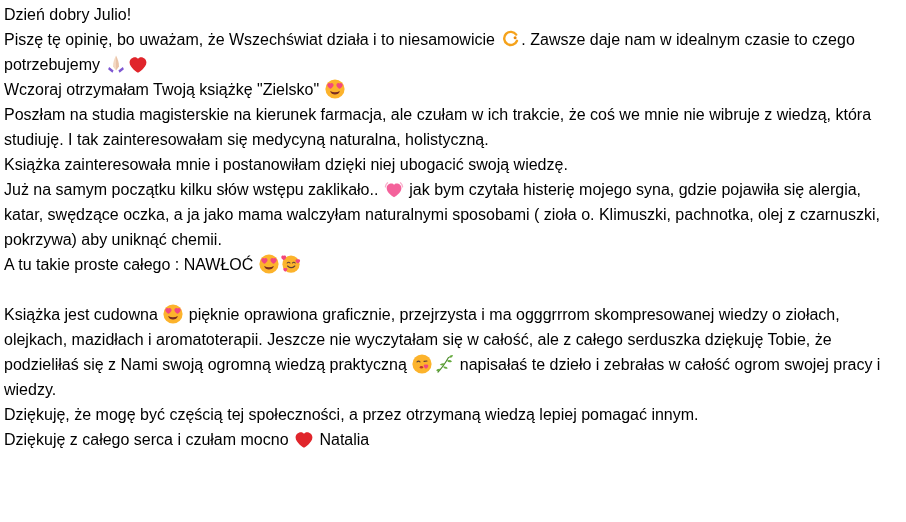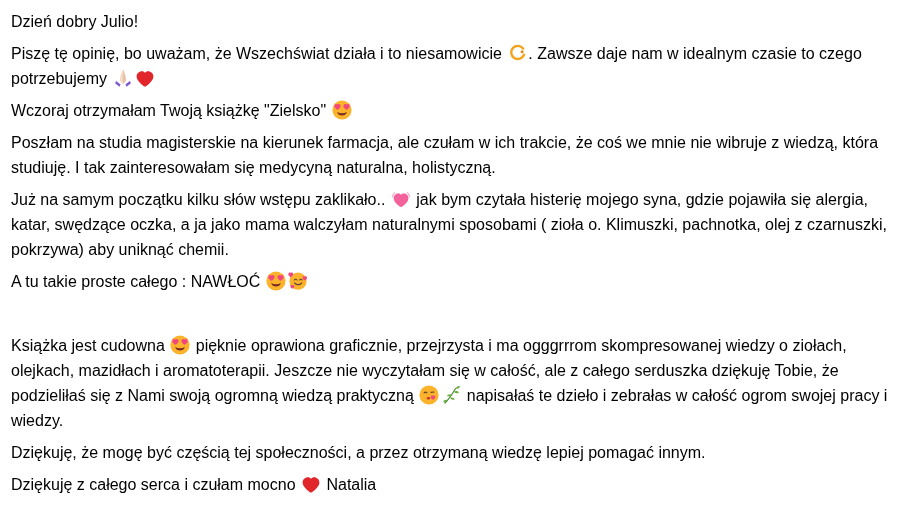--- a/index.html
+++ b/index.html
@@ -13,21 +13,21 @@
     line-height: 25px;
     overflow: hidden;
     box-sizing: border-box;
   }
   .message-body {
     padding: 2px 2px 0 4px;
     box-sizing: border-box;
     width: 906px;
   }
   p.line {
-    margin: 7px;
+    margin: 0;
     padding: 0;
     min-height: 25px;
     word-wrap: break-word;
   }
   .emoji {
     display: inline-block;
     width: 20px;
     height: 20px;
     vertical-align: -4px;
     margin: 0 1px;
@@ -53,20 +53,21 @@
         </svg></span></p>
     <p class="line"><span>Wczoraj otrzymałam Twoją książkę "Zielsko" </span><span class="emoji" title="😍" aria-label="😍"><svg viewBox="0 0 20 20">
           <circle cx="10" cy="10" r="9.6" fill="#FCB32C"></circle>
           <g fill="#F2477E">
             <path d="M3 5.4C3 5.4 0.1 3.7 0.1 1.85C0.1 0.8 0.95 0 1.95 0C2.4 0 2.8 0.2 3 0.55C3.2 0.2 3.6 0 4.05 0C5.05 0 5.9 0.8 5.9 1.85C5.9 3.7 3 5.4 3 5.4Z" transform="translate(2.2,4.0) scale(1.08)"></path>
             <path d="M3 5.4C3 5.4 0.1 3.7 0.1 1.85C0.1 0.8 0.95 0 1.95 0C2.4 0 2.8 0.2 3 0.55C3.2 0.2 3.6 0 4.05 0C5.05 0 5.9 0.8 5.9 1.85C5.9 3.7 3 5.4 3 5.4Z" transform="translate(11.3,4.0) scale(1.08)"></path>
           </g>
           <path d="M5.1 12 C6.2 16.8 13.8 16.8 14.9 12 C11.5 13.7 8.5 13.7 5.1 12Z" fill="#7A2E21"></path>
         </svg></span></p>
     <p class="line"><span>Poszłam na studia magisterskie na kierunek farmacja, ale czułam w ich trakcie, że coś we mnie nie wibruje z wiedzą, która studiuję. I tak zainteresowałam się medycyną naturalna, holistyczną.</span></p>
+    <p class="line"><span>Książka zainteresowała mnie i postanowiłam dzięki niej ubogacić swoją wiedzę.</span></p>
     <p class="line"><span>Już na samym początku kilku słów wstępu zaklikało.. </span><span class="emoji" title="💗" aria-label="💗"><svg viewBox="0 0 20 20">
           <path d="M3.6 3.8 Q1.7 5.4 1.4 7.8" stroke="#F9AECB" stroke-width="1.3" fill="none" stroke-linecap="round"></path>
           <path d="M16.4 3.8 Q18.3 5.4 18.6 7.8" stroke="#F9AECB" stroke-width="1.3" fill="none" stroke-linecap="round"></path>
           <path d="M3 5.4C3 5.4 0.1 3.7 0.1 1.85C0.1 0.8 0.95 0 1.95 0C2.4 0 2.8 0.2 3 0.55C3.2 0.2 3.6 0 4.05 0C5.05 0 5.9 0.8 5.9 1.85C5.9 3.7 3 5.4 3 5.4Z" transform="translate(2.4,4.6) scale(2.55)" fill="#F4629B"></path>
         </svg></span><span> jak bym czytała histerię mojego syna, gdzie pojawiła się alergia, katar, swędzące oczka, a ja jako mama walczyłam naturalnymi sposobami ( zioła o. Klimuszki, pachnotka, olej z czarnuszki, pokrzywa) aby uniknąć chemii.</span></p>
     <p class="line"><span>A tu takie proste całego : NAWŁOĆ </span><span class="emoji" title="😍" aria-label="😍"><svg viewBox="0 0 20 20">
           <circle cx="10" cy="10" r="9.6" fill="#FCB32C"></circle>
           <g fill="#F2477E">
             <path d="M3 5.4C3 5.4 0.1 3.7 0.1 1.85C0.1 0.8 0.95 0 1.95 0C2.4 0 2.8 0.2 3 0.55C3.2 0.2 3.6 0 4.05 0C5.05 0 5.9 0.8 5.9 1.85C5.9 3.7 3 5.4 3 5.4Z" transform="translate(2.2,4.0) scale(1.08)"></path>
             <path d="M3 5.4C3 5.4 0.1 3.7 0.1 1.85C0.1 0.8 0.95 0 1.95 0C2.4 0 2.8 0.2 3 0.55C3.2 0.2 3.6 0 4.05 0C5.05 0 5.9 0.8 5.9 1.85C5.9 3.7 3 5.4 3 5.4Z" transform="translate(11.3,4.0) scale(1.08)"></path>
@@ -104,17 +105,17 @@
         </svg></span><span class="emoji" title="🌿" aria-label="🌿"><svg viewBox="0 0 20 20">
           <path d="M4 18 Q9 13 14.5 3.5" stroke="#4E8A2F" stroke-width="1.2" fill="none" stroke-linecap="round"></path>
           <g fill="#68AB41">
             <path d="M14.5 3.5 Q16.6 0.6 19 1.2 Q18.4 4.6 14.5 3.5Z"></path>
             <path d="M12.8 6.5 Q16.5 5.4 18 7.5 Q14.8 9.6 12.8 6.5Z"></path>
             <path d="M11 9.5 Q7.2 8.4 5.8 10.8 Q9.2 12.8 11 9.5Z"></path>
             <path d="M9 12.5 Q12.8 11.9 13.8 14.2 Q10.4 15.8 9 12.5Z"></path>
             <path d="M6.5 15 Q2.9 14.4 2.1 16.6 Q5.5 18.2 6.5 15Z"></path>
           </g>
         </svg></span><span> napisałaś te dzieło i zebrałas w całość ogrom swojej pracy i wiedzy.</span></p>
-    <p class="line"><span>Dziękuję, że mogę być częścią tej społeczności, a przez otrzymaną wiedzę lepiej pomagać innym.</span></p>
+    <p class="line"><span>Dziękuję, że mogę być częścią tej społeczności, a przez otrzymaną wiedzą lepiej pomagać innym.</span></p>
     <p class="line"><span>Dziękuję z całego serca i czułam mocno </span><span class="emoji" title="❤️" aria-label="❤️"><svg viewBox="0 0 20 20">
           <path d="M3 5.4C3 5.4 0.1 3.7 0.1 1.85C0.1 0.8 0.95 0 1.95 0C2.4 0 2.8 0.2 3 0.55C3.2 0.2 3.6 0 4.05 0C5.05 0 5.9 0.8 5.9 1.85C5.9 3.7 3 5.4 3 5.4Z" transform="translate(1.3,3.2) scale(2.9)" fill="#E0252B"></path>
         </svg></span><span> Natalia</span></p>
   </div>
 
 </body></html>

